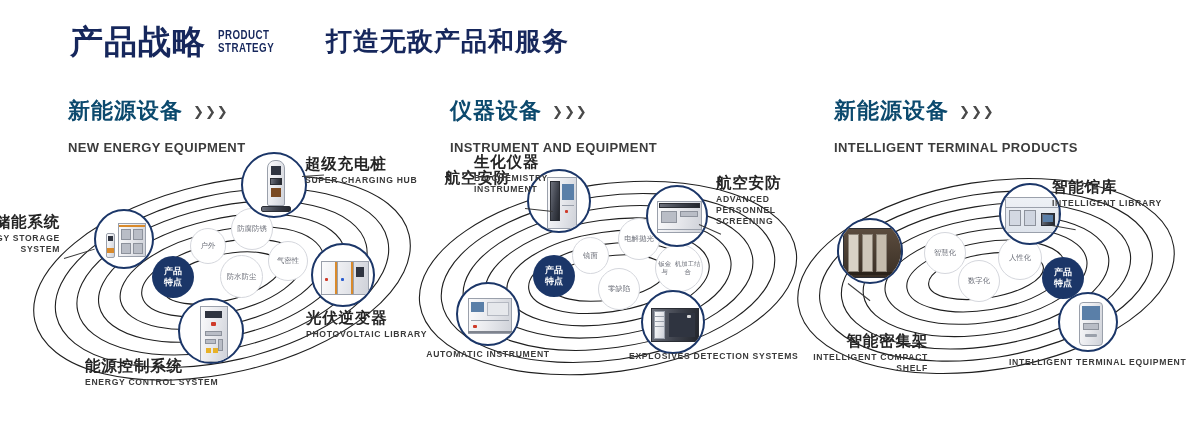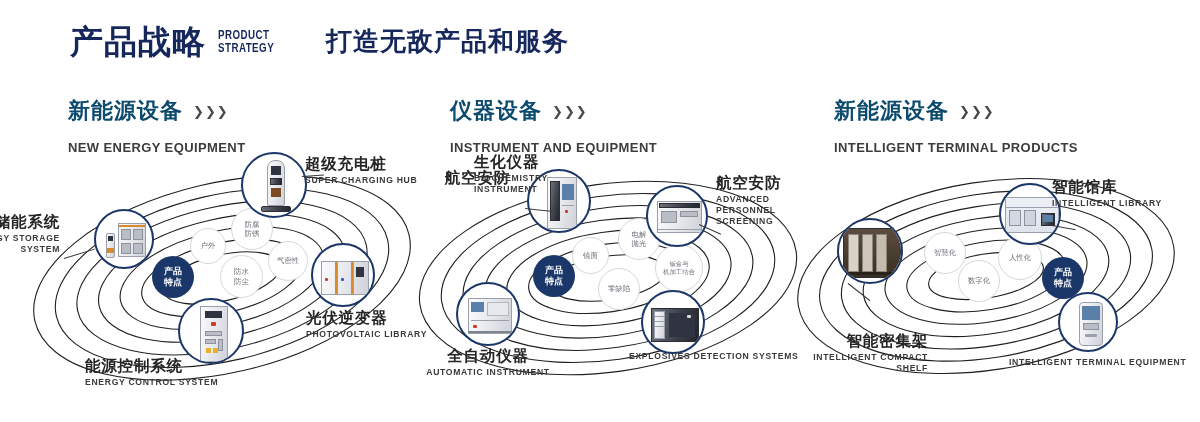--- a/index.html
+++ b/index.html
@@ -114,21 +114,21 @@
   }
 
   
   .feat {
     position: absolute;
     border-radius: 50%;
     border: 1px solid #d5d7dd;
     background: #ffffff;
     color: #6d707a;
     display: flex;
-    flex-direction: column;
+    flex-direction: row;
     align-items: center;
     justify-content: center;
     text-align: center;
     font-size: 7.4px;
     line-height: 1.22;
     box-sizing: border-box;
   }
 
   
   .lbl { position: absolute; white-space: nowrap; }
@@ -429,21 +429,20 @@
   <div class="lbl" style="left:316px; top:24px;">
     <div class="cn">航空安防</div>
     <div class="en" style="white-space:normal; width:92px;">ADVANCED PERSONNEL SCREENING</div>
   </div>
 
   <div class="lbl center" style="left:229px; top:199px; width:130px;">
     <div class="en">EXPLOSIVES DETECTION SYSTEMS</div>
   </div>
 
   <div class="lbl center" style="left:25px; top:197px; width:126px;">
-    <div class="cn">全自动仪器</div>
     <div class="en">AUTOMATIC INSTRUMENT</div>
   </div>
 </div>
 
 <div class="diagram" style="left:790px; top:150px; width:410px; height:250px;">
 
   <svg class="rings" width="410" height="250" viewBox="0 0 410 250">
     <g fill="none" stroke="#1f1f1f" stroke-width="1.1" transform="translate(196,126) rotate(-9)">
       <ellipse rx="58" ry="22"></ellipse>
       <ellipse rx="80" ry="34"></ellipse>

